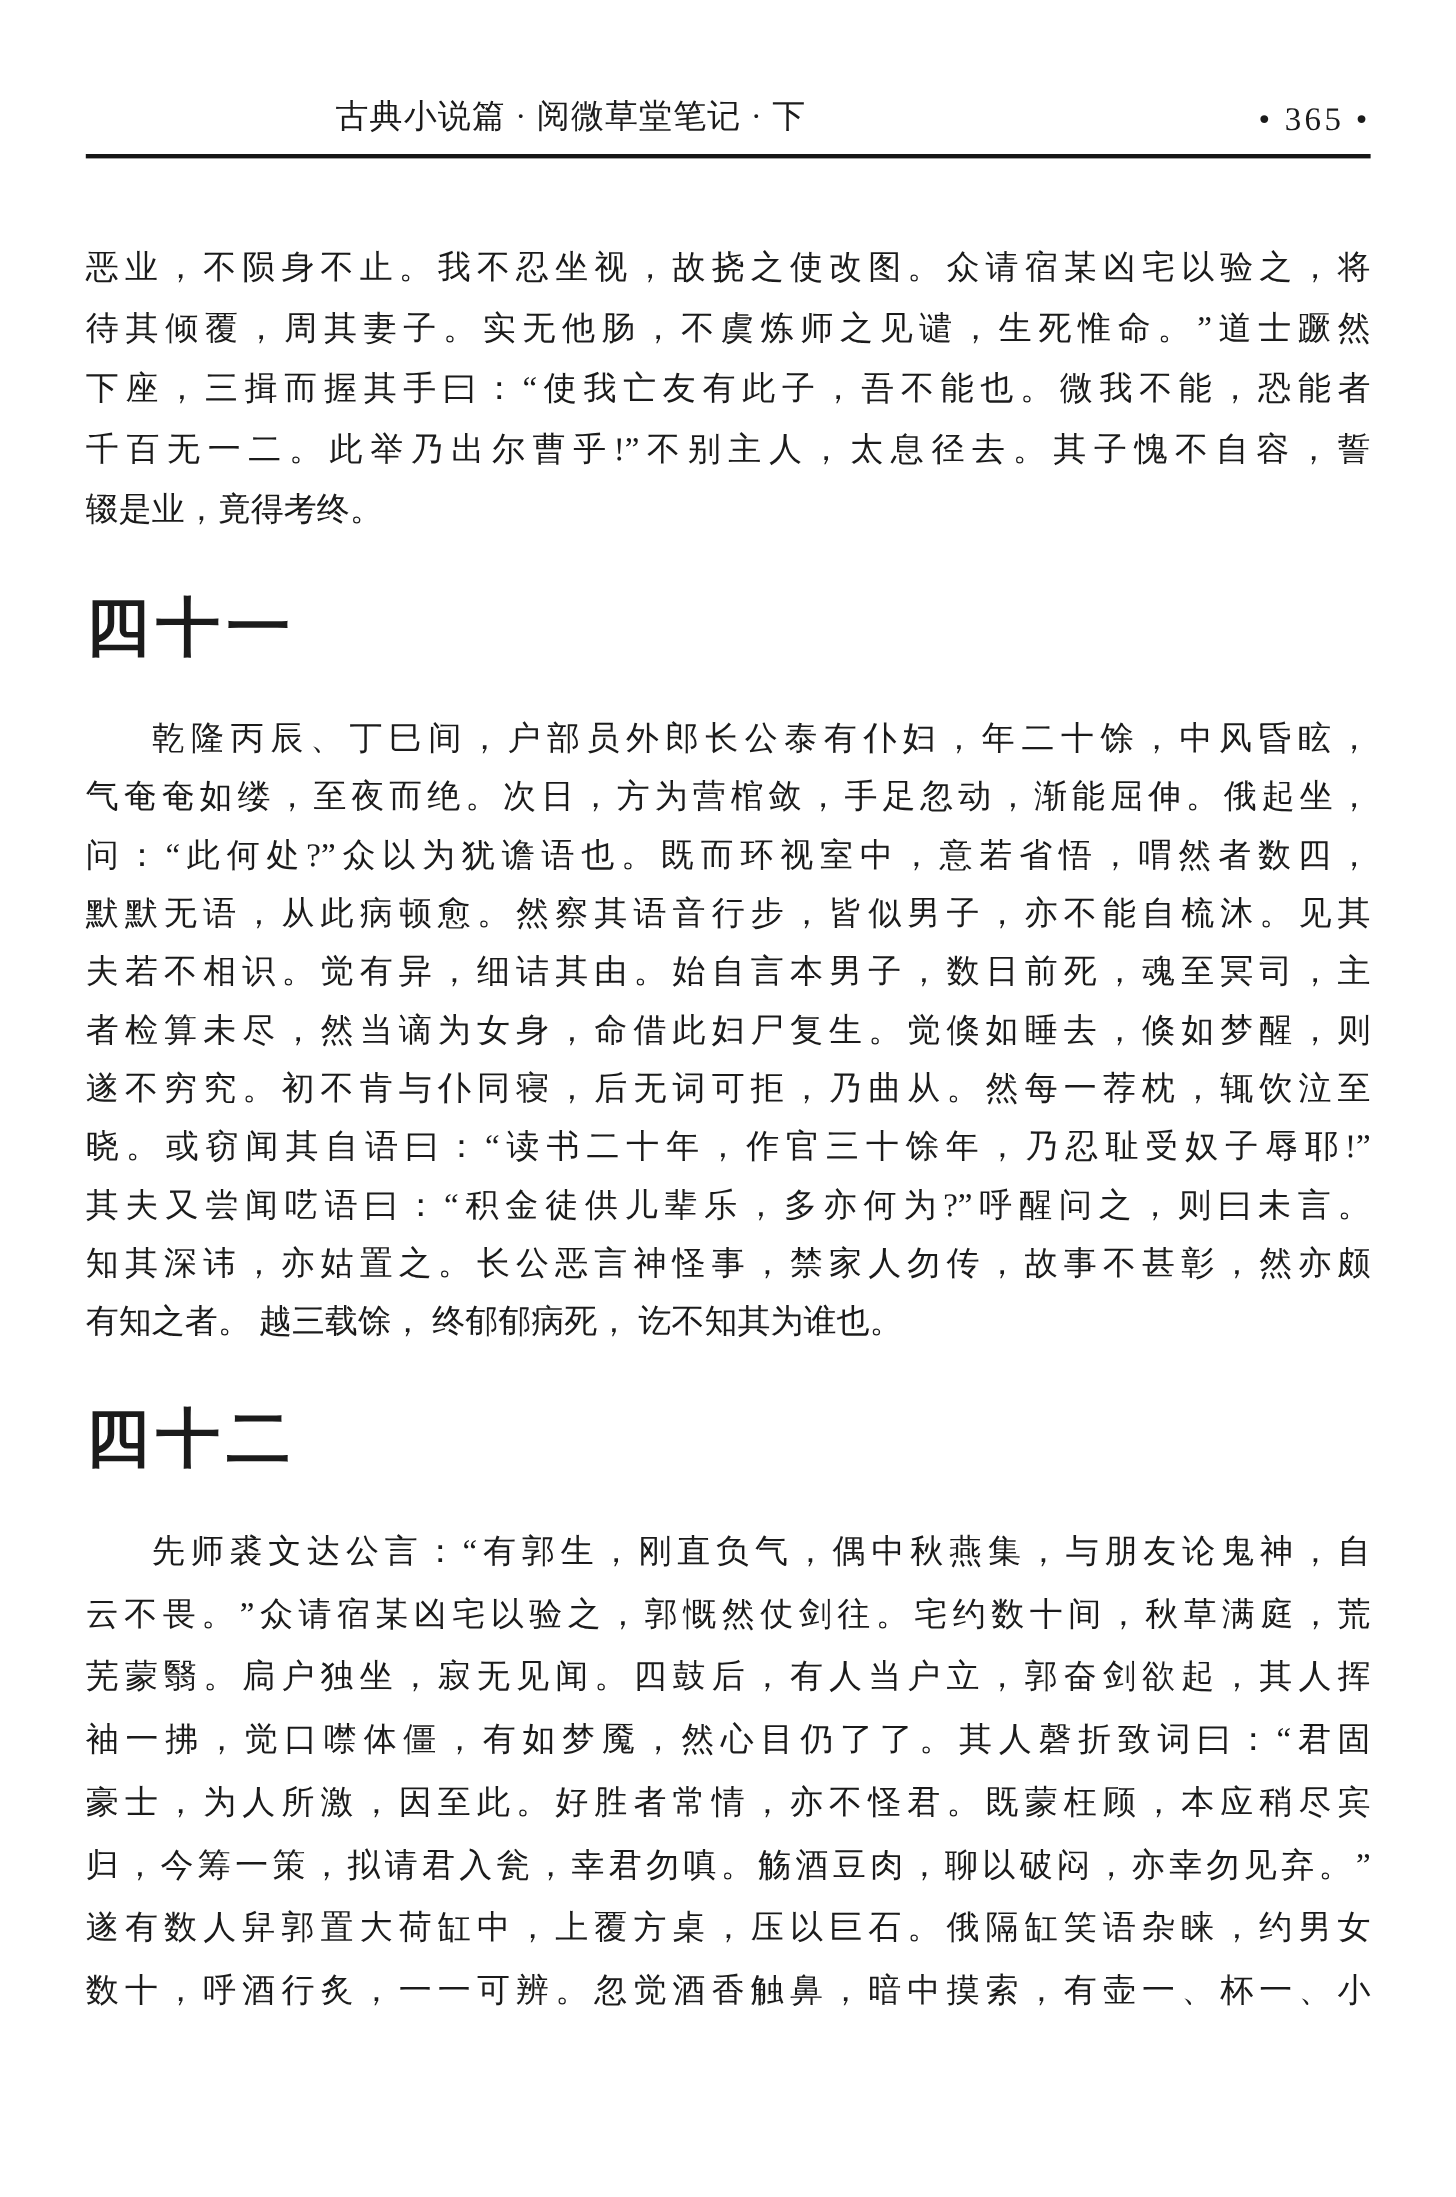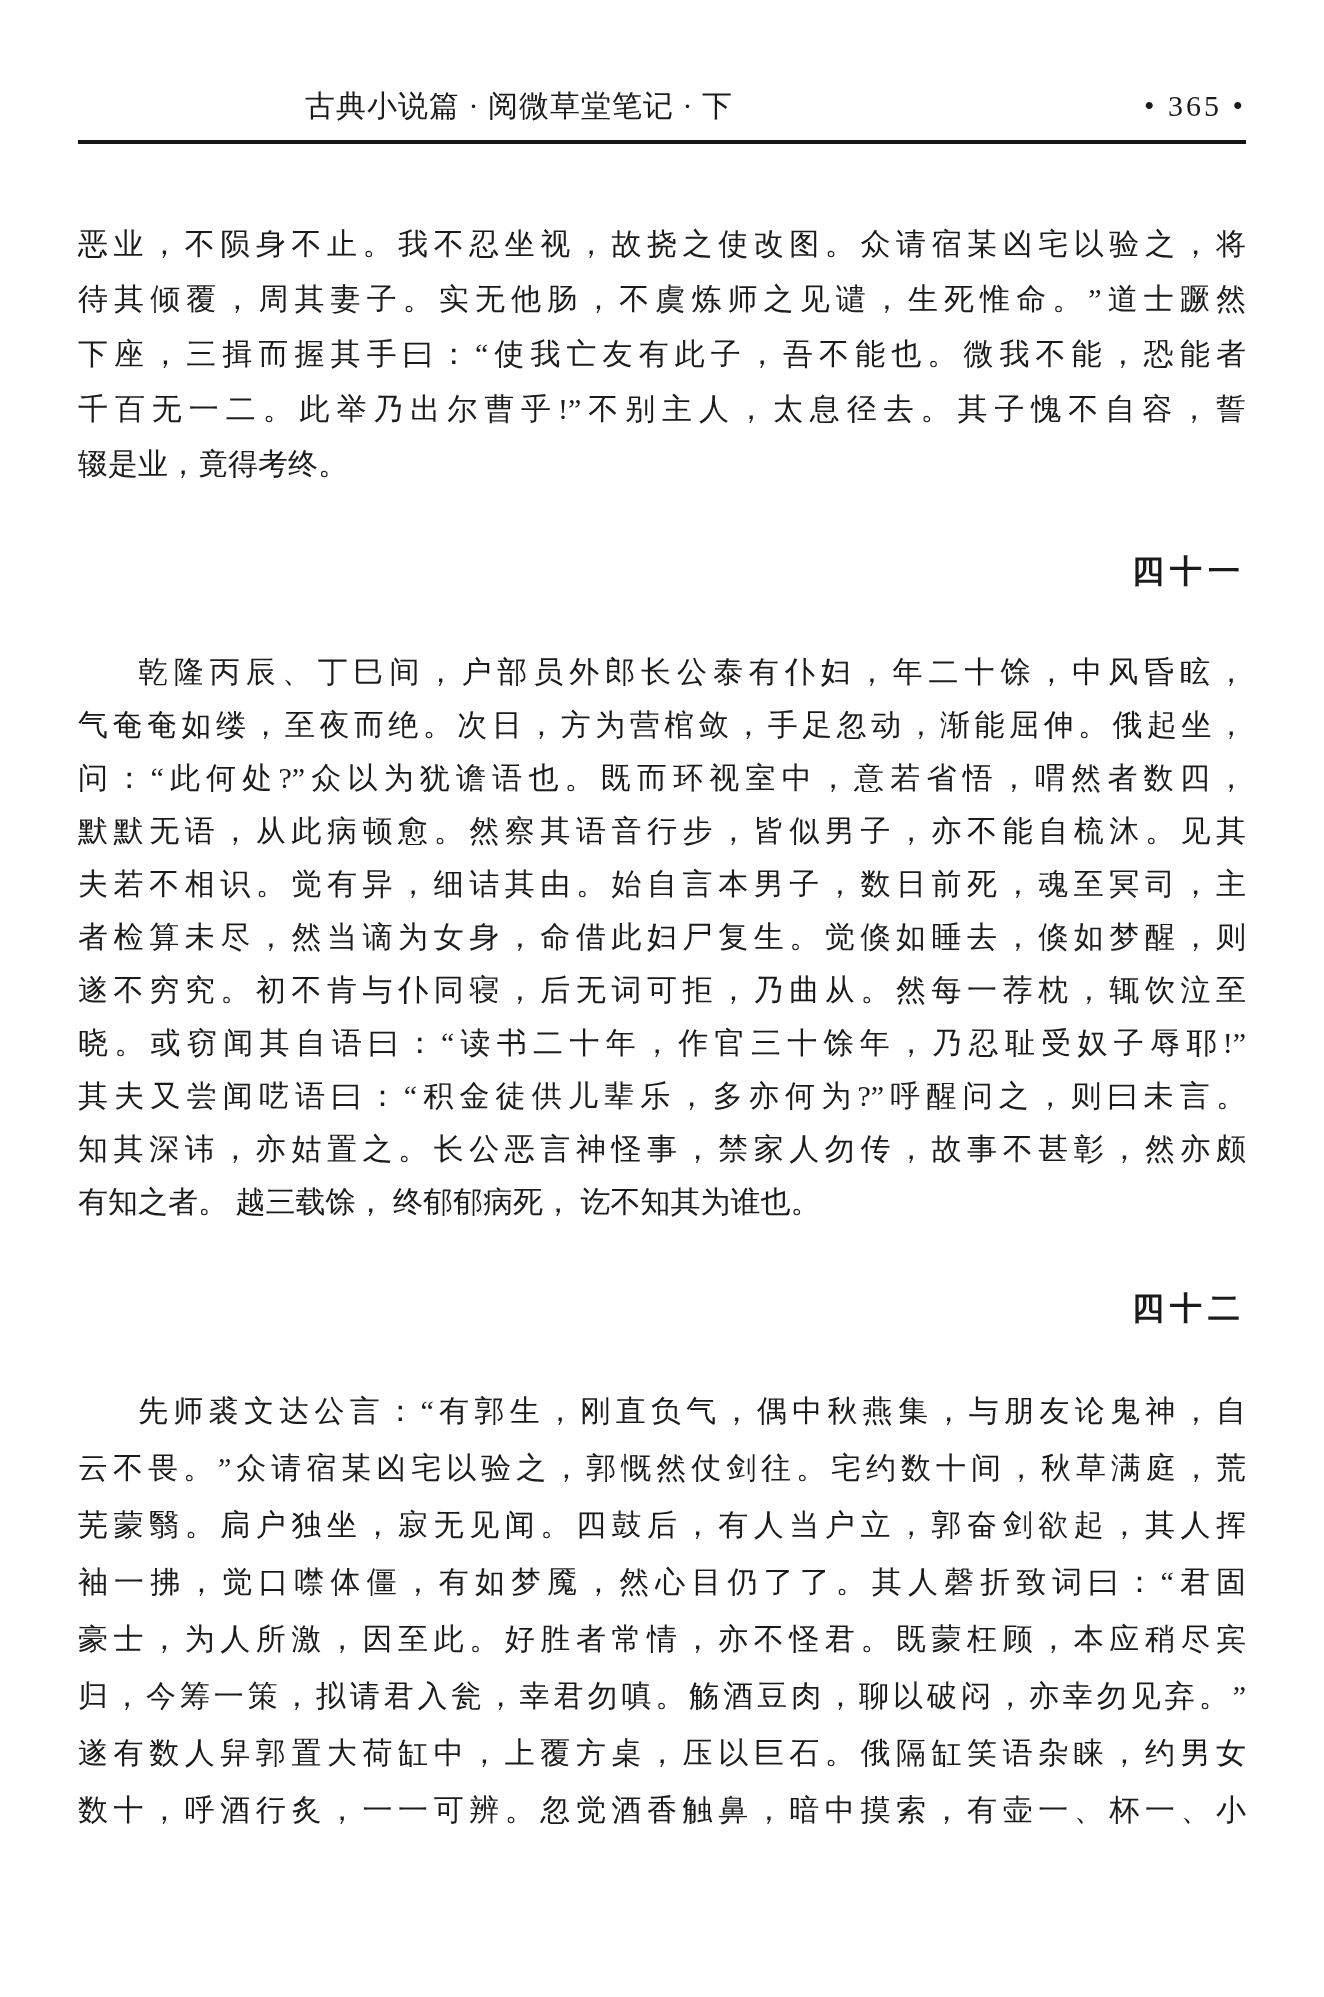--- a/index.html
+++ b/index.html
@@ -12,21 +12,21 @@
     overflow:hidden;
   }
   .page{
     box-sizing:border-box;
     width:1324px;height:1997px;
     padding:0 78px;
   }
   
   .running-header{
     display:flex;
-    align-items:center;
+    align-items:flex-end;
     margin-top:86px;
     height:40px;
     font-size:30px;
     letter-spacing:1px;
     white-space:nowrap;
   }
   .running-title{margin-left:227px;}
   .page-number{margin-left:auto;letter-spacing:3px;}
   .header-rule{
     margin-top:14px;
@@ -36,22 +36,22 @@
   
   .text-body{font-size:30px;}
   .section{margin:0;}
   .sec-0{margin-top:72px;}
   .sec-0 .line{line-height:55px;}
   .sec-1 .line{line-height:53px;}
   .sec-2 .line{line-height:57px;}
   .section-heading{
     font-family:"Liberation Sans","DejaVu Sans",sans-serif;
     font-weight:bold;
-    font-size:32px;
-    text-align:right;
+    font-size:58px;
+    text-align:left;
     letter-spacing:6px;
     margin:52px 0 46px 0;
     line-height:56px;
   }
   .line{
     text-align:justify;
     text-align-last:justify;
     text-justify:inter-character;
     white-space:normal;
   }

